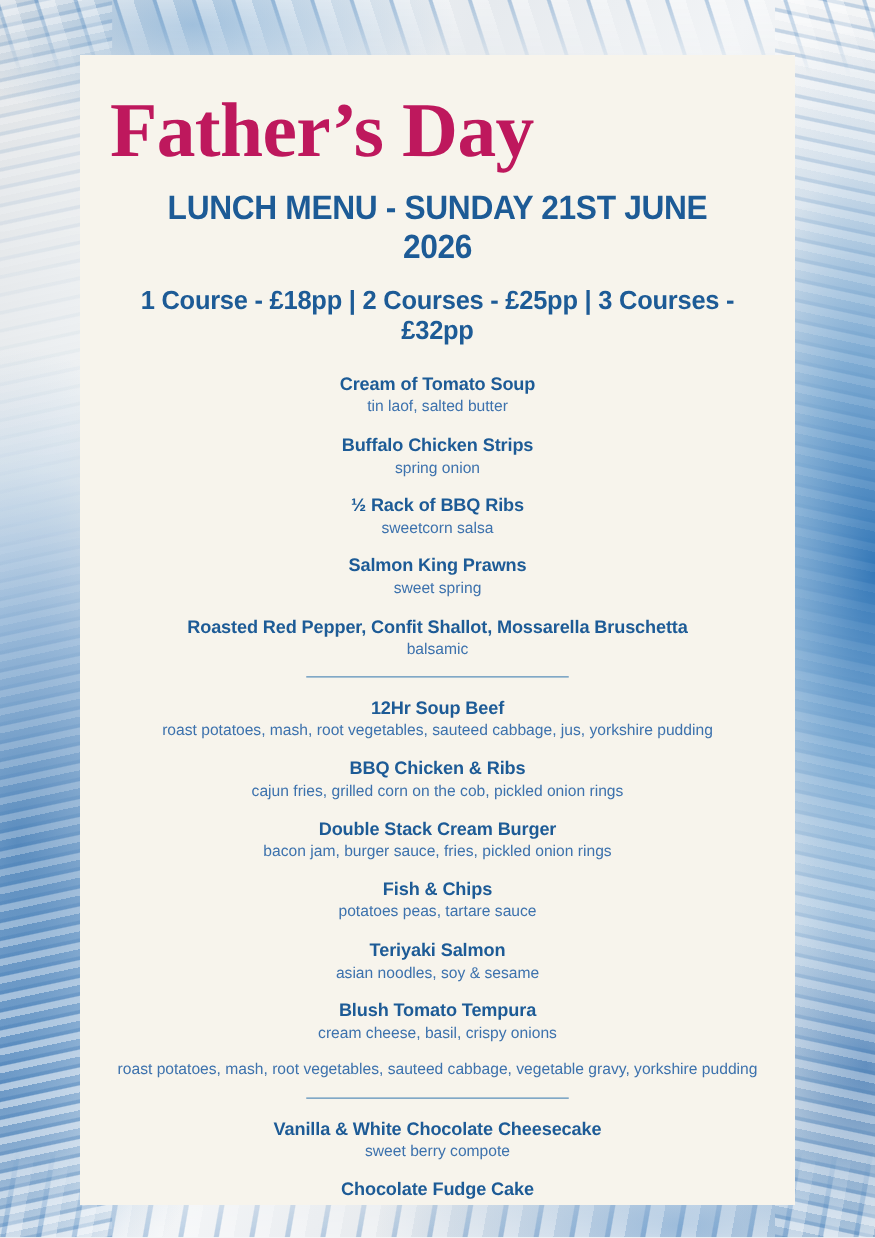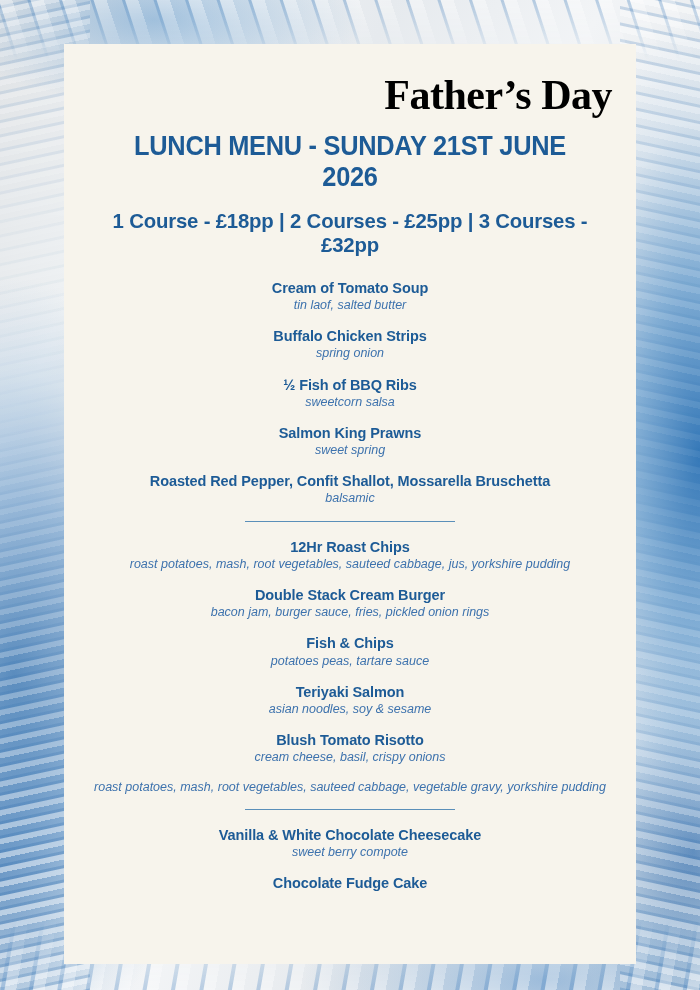--- a/index.html
+++ b/index.html
@@ -121,24 +121,24 @@
     background: #f7f4ec;
     box-sizing: border-box;
     padding: 22px 24px 0 24px;
     overflow: hidden;
   }
 
   
   .title {
     font-family: "Liberation Serif", "DejaVu Serif", serif;
     font-weight: bold;
-    font-size: 42px;
+    font-size: 62px;
     line-height: 1.02;
-    color: #000000;
-    text-align: right;
+    color: #be185d;
+    text-align: left;
     margin: 8px 0 0 0;
     letter-spacing: -0.5px;
   }
   .subtitle {
     font-family: "Liberation Sans Narrow", "Liberation Sans", sans-serif;
     font-weight: bold;
     font-size: 27px;
     color: #1d5b96;
     text-align: center;
     margin: 14px 0 0 0;
@@ -165,21 +165,20 @@
   .dish-name {
     font-family: "Liberation Sans", sans-serif;
     font-weight: bold;
     font-size: 14.5px;
     color: #1d5b96;
     line-height: 1.25;
     letter-spacing: -0.1px;
   }
   .dish-desc {
     font-family: "Liberation Sans", sans-serif;
-    font-style: italic;
     font-size: 12.5px;
     color: #3d72ad;
     line-height: 1.22;
     margin-top: 1px;
   }
 
   .divider {
     width: 210px;
     height: 0;
     border-top: 1.5px solid #5b8fb9;
@@ -212,52 +211,56 @@
         <div class="section starters">
           <div class="dish">
             <div class="dish-name">Cream of Tomato Soup</div>
             <div class="dish-desc">tin laof, salted butter</div>
           </div>
           <div class="dish">
             <div class="dish-name">Buffalo Chicken Strips</div>
             <div class="dish-desc">spring onion</div>
           </div>
           <div class="dish">
-            <div class="dish-name">½ Fish of BBQ Ribs</div>
+            <div class="dish-name">½ Rack of BBQ Ribs</div>
             <div class="dish-desc">sweetcorn salsa</div>
           </div>
           <div class="dish">
             <div class="dish-name">Salmon King Prawns</div>
             <div class="dish-desc">sweet spring</div>
           </div>
           <div class="dish">
             <div class="dish-name">Roasted Red Pepper, Confit Shallot, Mossarella Bruschetta</div>
             <div class="dish-desc">balsamic</div>
           </div>
         </div>
         <div class="divider"></div>
         <div class="section">
           <div class="dish">
-            <div class="dish-name">12Hr Roast Chips</div>
+            <div class="dish-name">12Hr Soup Beef</div>
             <div class="dish-desc">roast potatoes, mash, root vegetables, sauteed cabbage, jus, yorkshire pudding</div>
+          </div>
+          <div class="dish">
+            <div class="dish-name">BBQ Chicken &amp; Ribs</div>
+            <div class="dish-desc">cajun fries, grilled corn on the cob, pickled onion rings</div>
           </div>
           <div class="dish">
             <div class="dish-name">Double Stack Cream Burger</div>
             <div class="dish-desc">bacon jam, burger sauce, fries, pickled onion rings</div>
           </div>
           <div class="dish">
             <div class="dish-name">Fish &amp; Chips</div>
             <div class="dish-desc">potatoes peas, tartare sauce</div>
           </div>
           <div class="dish">
             <div class="dish-name">Teriyaki Salmon</div>
             <div class="dish-desc">asian noodles, soy &amp; sesame</div>
           </div>
           <div class="dish">
-            <div class="dish-name">Blush Tomato Risotto</div>
+            <div class="dish-name">Blush Tomato Tempura</div>
             <div class="dish-desc">cream cheese, basil, crispy onions</div>
           </div>
           <div class="dish">
             <div class="dish-desc">roast potatoes, mash, root vegetables, sauteed cabbage, vegetable gravy, yorkshire pudding</div>
           </div>
         </div>
         <div class="divider"></div>
         <div class="section">
           <div class="dish">
             <div class="dish-name">Vanilla &amp; White Chocolate Cheesecake</div>

